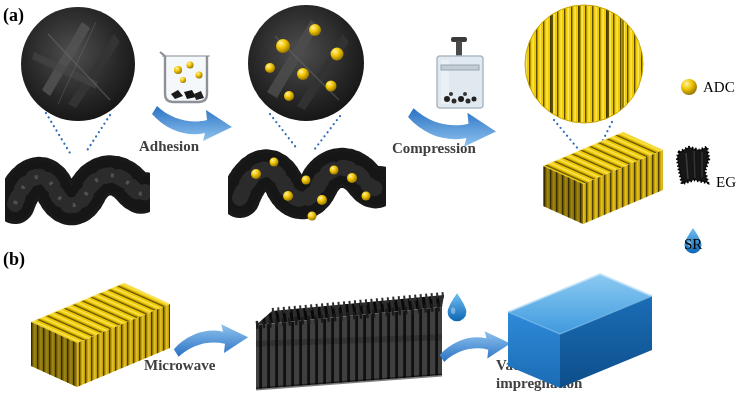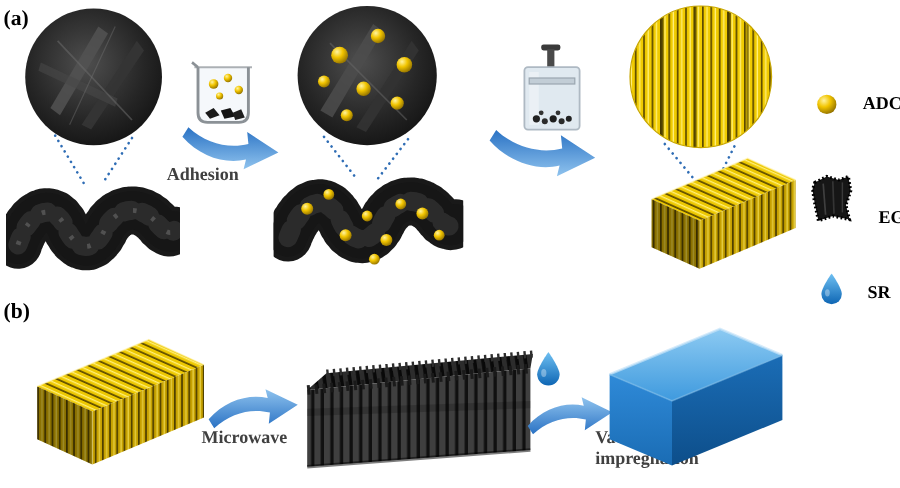--- a/index.html
+++ b/index.html
@@ -1,21 +1,21 @@
 <!DOCTYPE html>
 <html><head>
 <meta charset="utf-8">
 <style>
   html,body{margin:0;padding:0;background:#fff;}
   #canvas{position:relative;width:750px;height:407px;background:#ffffff;overflow:hidden;
           font-family:"Liberation Serif",serif;}
   .abs{position:absolute;}
   .panellbl{position:absolute;font-weight:700;font-size:18px;color:#000;}
   .steplbl{position:absolute;font-weight:700;font-size:15px;color:#404040;text-align:left;line-height:18px;}
-  .leglbl{position:absolute;font-weight:700;font-size:15px;color:#000;margin-left:16px;}
+  .leglbl{position:absolute;font-weight:400;font-size:15px;color:#000;}
   svg{display:block;}
 </style>
 </head>
 <body>
 
 <div id="canvas">
 
   <svg width="0" height="0" style="position:absolute" aria-hidden="true">
     <defs>
       <radialGradient id="gSphere" cx="35%" cy="30%" r="75%">
@@ -177,20 +177,21 @@
     <circle cx="34" cy="64" r="3" fill="#1d1d1d"></circle>
     <circle cx="41" cy="66" r="2.5" fill="#2b2b2b"></circle>
     <circle cx="47" cy="64" r="2.5" fill="#222"></circle>
     <circle cx="24" cy="59" r="2" fill="#333"></circle>
     <circle cx="38" cy="59" r="2" fill="#333"></circle>
   </svg>
 
   <svg class="abs" style="left:404px;top:105px" width="96" height="44" viewBox="0 0 84 40">
     <use href="#arrowSwoosh" fill="url(#gArrow)" transform="translate(0,40) scale(1,-1)"></use>
   </svg>
+  <div class="steplbl" style="left:392px;top:139px;width:120px">Compression</div>
 
   <svg class="abs" style="left:522px;top:2px" width="124" height="124">
     <circle cx="62" cy="62" r="59" fill="url(#pStripeBright)"></circle>
     <g clip-path="url(#clipC3)">
       <rect x="28" y="0" width="3" height="124" fill="#403400" opacity="0.8"></rect>
       <rect x="56" y="0" width="2.5" height="124" fill="#4a3d00" opacity="0.7"></rect>
       <rect x="84" y="0" width="3" height="124" fill="#403400" opacity="0.8"></rect>
       <rect x="100" y="0" width="2" height="124" fill="#554600" opacity="0.6"></rect>
     </g>
     <circle cx="62" cy="62" r="59" fill="none" stroke="#c7a600" stroke-width="1"></circle>
@@ -219,34 +220,34 @@
     <line x1="10" y1="8" x2="12" y2="34" stroke="#4a4a4a" stroke-width="1.4" opacity="0.8"></line>
     <line x1="18" y1="6" x2="19" y2="33" stroke="#3c3c3c" stroke-width="1.4" opacity="0.8"></line>
     <line x1="26" y1="7" x2="26" y2="32" stroke="#4a4a4a" stroke-width="1.2" opacity="0.7"></line>
   </svg>
   <div class="leglbl" style="left:716px;top:174px">EG</div>
 
   <svg class="abs" style="left:683px;top:227px" width="20" height="27" viewBox="0 0 20 27">
     <path d="M10,1 C10,1 1.5,13 1.5,18 a8.5,8.5 0 0 0 17,0 C18.5,13 10,1 10,1 Z" fill="url(#gDrop)"></path>
     <ellipse cx="6.5" cy="17" rx="2" ry="3" fill="#fff" opacity="0.35"></ellipse>
   </svg>
-  <div class="leglbl" style="left:707px;top:236px">SR</div>
+  <div class="leglbl" style="left:684px;top:236px">SR</div>
 
   <svg class="abs" style="left:25px;top:276px" width="150" height="118" viewBox="0 0 150 118">
     <polygon points="6,46 99,7 145,28 52,67" fill="url(#pStripeTop)"></polygon>
     <polygon points="52,67 145,28 145,72 52,111" fill="url(#pStripeFront)"></polygon>
     <polygon points="6,46 52,67 52,111 6,90" fill="url(#pStripeFront)"></polygon>
     <polygon points="6,46 52,67 52,111 6,90" fill="#000" opacity="0.3"></polygon>
     <polyline points="6,46 99,7 145,28" fill="none" stroke="#fff0a0" stroke-width="1.2" opacity="0.6"></polyline>
   </svg>
 
   <svg class="abs" style="left:172px;top:318px" width="78" height="46" viewBox="0 0 84 44">
     <use href="#arrowSwoosh" fill="url(#gArrow)" transform="translate(0,2)"></use>
   </svg>
-  <div class="steplbl" style="left:168px;top:356px;width:100px">
+  <div class="steplbl" style="left:144px;top:356px;width:100px">
     <span style="display:block">Microwave</span>
   </div>
 
   <svg class="abs" style="left:246px;top:283px" width="205" height="112" viewBox="0 0 205 112">
     <polygon points="10,42 26,28 198,12 196,24" fill="url(#pCombTop)"></polygon>
     <line x1="26" y1="28" x2="198" y2="12" stroke="#2e2e2e" stroke-width="6" stroke-dasharray="2 3.5"></line>
     <polygon points="10,42 196,24 196,92 10,106" fill="url(#pComb)"></polygon>
     <line x1="10" y1="42" x2="196" y2="24" stroke="#1a1a1a" stroke-width="8" stroke-dasharray="2.5 4" opacity="0.95"></line>
     <rect x="10" y="58" width="186" height="6" fill="#000" opacity="0.18" transform="skewY(-2)"></rect>
     <line x1="10" y1="106" x2="196" y2="92" stroke="#000" stroke-width="3" opacity="0.5"></line>

